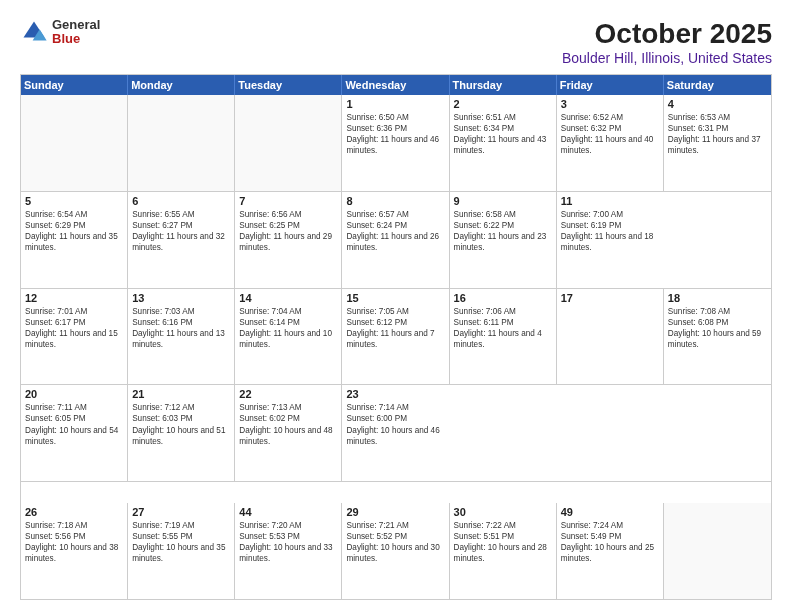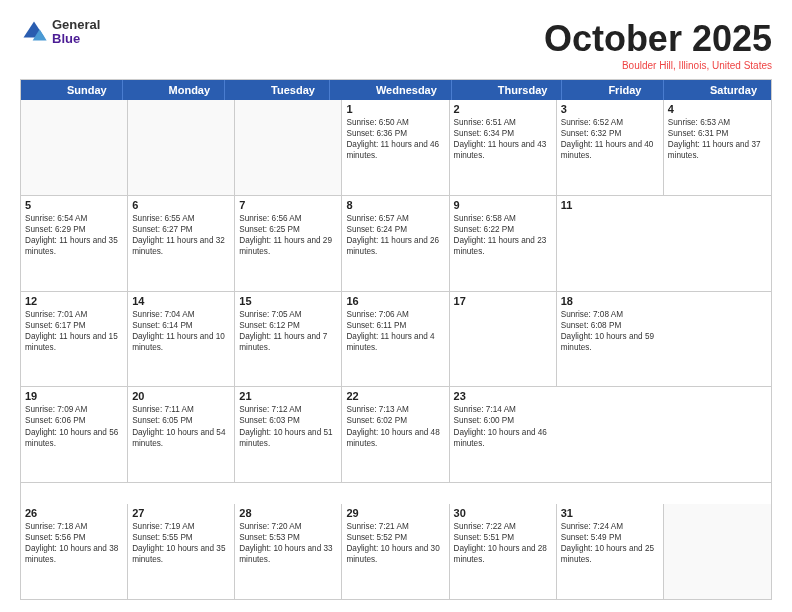--- a/index.html
+++ b/index.html
@@ -28,57 +28,56 @@
       align-items: center;
     }
     .logo-text {
       display: flex;
       flex-direction: column;
       font-size: 13px;
       font-weight: bold;
       line-height: 1.1;
     }
     .logo-general { color: #333; }
-    .logo-blue { color: #4c1d95; }
+    .logo-blue { color: #b91c1c; }
     .logo-icon {
       width: 28px;
       height: 28px;
       margin-right: 4px;
     }
     .title-block {
       text-align: right;
     }
     .month-title {
-      font-size: 36px;
+      font-size: 28px;
       font-weight: bold;
       color: #222;
     }
     .location-title {
-      font-size: 10px;
-      color: #ef4444;
+      font-size: 14px;
+      color: #4c1d95;
     }
     .calendar {
       flex: 1;
       display: flex;
       flex-direction: column;
       border: 1px solid #ccc;
     }
     .cal-header {
       display: grid;
       grid-template-columns: repeat(7, 1fr);
       background: #2a5db0;
     }
     .cal-header-cell {
       color: #fff;
       font-size: 11px;
       font-weight: bold;
-      padding: 4px 14px;
+      padding: 4px 3px;
       text-align: left;
       border-right: 1px solid #4a7dd0;
-      margin-left: 32px;
     }
     .cal-header-cell:last-child { border-right: none; }
     .cal-body {
       flex: 1;
       display: flex;
       flex-direction: column;
     }
     .cal-row {
       display: grid;
       grid-template-columns: repeat(7, 1fr);
@@ -179,28 +178,33 @@
           <div class="cal-cell">
             <div class="day-num">8</div>
             <div class="cell-text">Sunrise: 6:57 AM<br>Sunset: 6:24 PM<br>Daylight: 11 hours and 26 minutes.</div>
           </div>
           <div class="cal-cell">
             <div class="day-num">9</div>
             <div class="cell-text">Sunrise: 6:58 AM<br>Sunset: 6:22 PM<br>Daylight: 11 hours and 23 minutes.</div>
           </div>
           <div class="cal-cell">
             <div class="day-num">11</div>
+            <div class="cell-text">Sunrise: 7:00 AM<br>Sunset: 6:19 PM<br>Daylight: 11 hours and 18 minutes.</div>
           </div>
         </div>
         <div class="cal-row">
           <div class="cal-cell">
             <div class="day-num">12</div>
             <div class="cell-text">Sunrise: 7:01 AM<br>Sunset: 6:17 PM<br>Daylight: 11 hours and 15 minutes.</div>
           </div>
           <div class="cal-cell">
+            <div class="day-num">13</div>
+            <div class="cell-text">Sunrise: 7:03 AM<br>Sunset: 6:16 PM<br>Daylight: 11 hours and 13 minutes.</div>
+          </div>
+          <div class="cal-cell">
             <div class="day-num">14</div>
             <div class="cell-text">Sunrise: 7:04 AM<br>Sunset: 6:14 PM<br>Daylight: 11 hours and 10 minutes.</div>
           </div>
           <div class="cal-cell">
             <div class="day-num">15</div>
             <div class="cell-text">Sunrise: 7:05 AM<br>Sunset: 6:12 PM<br>Daylight: 11 hours and 7 minutes.</div>
           </div>
           <div class="cal-cell">
             <div class="day-num">16</div>
             <div class="cell-text">Sunrise: 7:06 AM<br>Sunset: 6:11 PM<br>Daylight: 11 hours and 4 minutes.</div>
@@ -208,24 +212,20 @@
           <div class="cal-cell">
             <div class="day-num">17</div>
           </div>
           <div class="cal-cell">
             <div class="day-num">18</div>
             <div class="cell-text">Sunrise: 7:08 AM<br>Sunset: 6:08 PM<br>Daylight: 10 hours and 59 minutes.</div>
           </div>
         </div>
         <div class="cal-row">
           <div class="cal-cell">
-            <div class="day-num">19</div>
-            <div class="cell-text">Sunrise: 7:09 AM<br>Sunset: 6:06 PM<br>Daylight: 10 hours and 56 minutes.</div>
-          </div>
-          <div class="cal-cell">
             <div class="day-num">20</div>
             <div class="cell-text">Sunrise: 7:11 AM<br>Sunset: 6:05 PM<br>Daylight: 10 hours and 54 minutes.</div>
           </div>
           <div class="cal-cell">
             <div class="day-num">21</div>
             <div class="cell-text">Sunrise: 7:12 AM<br>Sunset: 6:03 PM<br>Daylight: 10 hours and 51 minutes.</div>
           </div>
           <div class="cal-cell">
             <div class="day-num">22</div>
             <div class="cell-text">Sunrise: 7:13 AM<br>Sunset: 6:02 PM<br>Daylight: 10 hours and 48 minutes.</div>
@@ -238,32 +238,32 @@
         <div class="cal-row">
           <div class="cal-cell">
             <div class="day-num">26</div>
             <div class="cell-text">Sunrise: 7:18 AM<br>Sunset: 5:56 PM<br>Daylight: 10 hours and 38 minutes.</div>
           </div>
           <div class="cal-cell">
             <div class="day-num">27</div>
             <div class="cell-text">Sunrise: 7:19 AM<br>Sunset: 5:55 PM<br>Daylight: 10 hours and 35 minutes.</div>
           </div>
           <div class="cal-cell">
-            <div class="day-num">28</div>
+            <div class="day-num">44</div>
             <div class="cell-text">Sunrise: 7:20 AM<br>Sunset: 5:53 PM<br>Daylight: 10 hours and 33 minutes.</div>
           </div>
           <div class="cal-cell">
             <div class="day-num">29</div>
             <div class="cell-text">Sunrise: 7:21 AM<br>Sunset: 5:52 PM<br>Daylight: 10 hours and 30 minutes.</div>
           </div>
           <div class="cal-cell">
             <div class="day-num">30</div>
             <div class="cell-text">Sunrise: 7:22 AM<br>Sunset: 5:51 PM<br>Daylight: 10 hours and 28 minutes.</div>
           </div>
           <div class="cal-cell">
-            <div class="day-num">31</div>
+            <div class="day-num">49</div>
             <div class="cell-text">Sunrise: 7:24 AM<br>Sunset: 5:49 PM<br>Daylight: 10 hours and 25 minutes.</div>
           </div>
           <div class="cal-cell empty"></div>
         </div>
       </div>
   </div>
 </div>
 
 </body></html>

